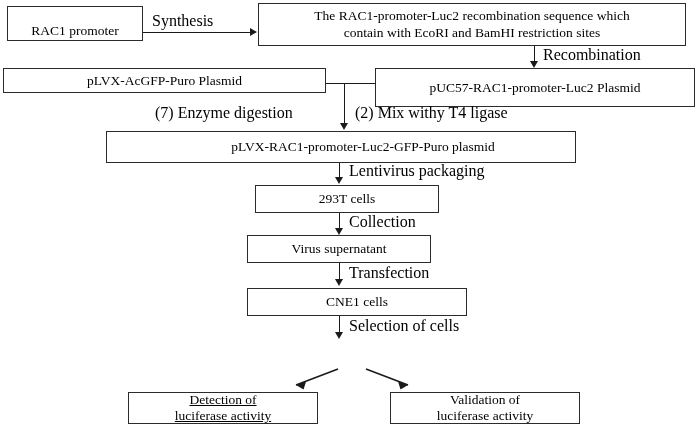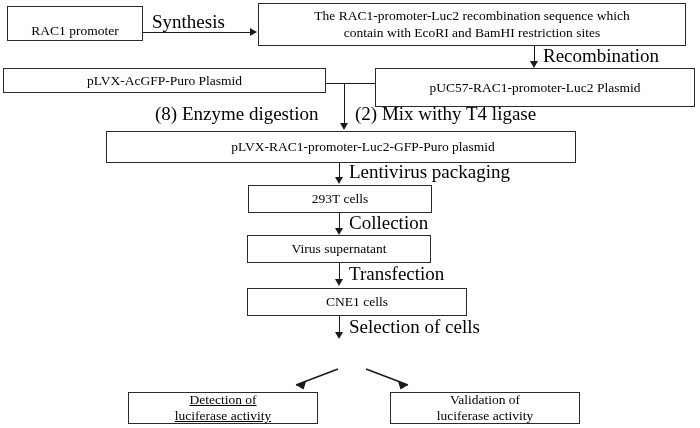--- a/index.html
+++ b/index.html
@@ -30,21 +30,21 @@
     line-height: 1.18;
     padding: 1px 4px;
     z-index: 3;
   }
   .box.two-line {
     line-height: 1.22;
     font-size: 13.5px;
   }
   .label {
     position: absolute;
-    font-size: 19px;
+    font-size: 16px;
     line-height: 1.1;
     white-space: nowrap;
     z-index: 4;
     background: transparent;
   }
   .hline {
     position: absolute;
     height: 0;
     border-top: 1.4px solid #1a1a1a;
     z-index: 2;
@@ -115,32 +115,32 @@
   <div class="box" style="left:375px; top:68px; width:320px; height:39px;">
     <span>pUC57-RAC1-promoter-Luc2 Plasmid</span>
   </div>
 
   <div class="hline" style="left:326px; top:83px; width:18px;"></div>
   <div class="hline" style="left:344px; top:83px; width:31px;"></div>
 
   <div class="vline" style="left:344px; top:83px; height:41px;"></div>
   <div class="arrow-down" style="left:339.8px; top:123px;"></div>
 
-  <div class="label" style="left:155px; top:104px;">(8) Enzyme digestion</div>
+  <div class="label" style="left:155px; top:104px;">(7) Enzyme digestion</div>
   <div class="label" style="left:355px; top:104px;">(2) Mix withy T4 ligase</div>
 
   <div class="box" style="left:106px; top:131px; width:470px; height:32px;padding-left:48px;">
     <span>pLVX-RAC1-promoter-Luc2-GFP-Puro plasmid</span>
   </div>
 
   <div class="vline" style="left:339px; top:163px; height:15px;"></div>
   <div class="arrow-down" style="left:334.8px; top:177px;"></div>
   <div class="label" style="left:349px; top:162px;">Lentivirus packaging</div>
 
-  <div class="box" style="left:248px; top:185px; width:184px; height:28px;align-items:center;">
+  <div class="box" style="left:255px; top:185px; width:184px; height:28px;align-items:center;">
     <span>293T cells</span>
   </div>
 
   <div class="vline" style="left:339px; top:213px; height:16px;"></div>
   <div class="arrow-down" style="left:334.8px; top:228px;"></div>
   <div class="label" style="left:349px; top:213px;">Collection</div>
 
   <div class="box" style="left:247px; top:235px; width:184px; height:28px;">
     <span>Virus supernatant</span>
   </div>

